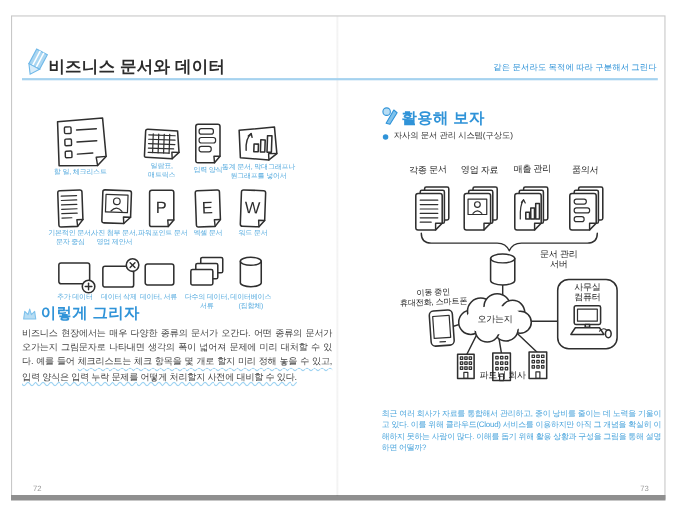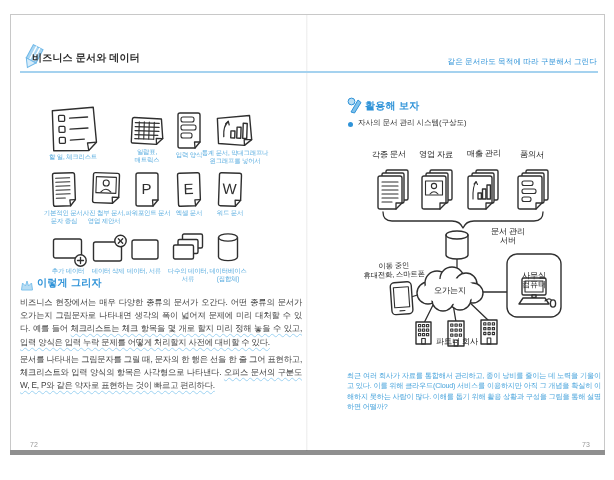--- a/index.html
+++ b/index.html
@@ -4,27 +4,27 @@
 <style>
   html,body{margin:0;padding:0;background:#ffffff;}
   .stage{position:relative;width:614px;height:480px;background:#ffffff;overflow:hidden;
          font-family:"Liberation Sans",sans-serif;color:#3f3f3f;}
   .abs{position:absolute;}
   .book{position:absolute;left:10px;top:14px;width:593px;height:438px;background:#ffffff;border:1px solid #c8c8c8;}
   .book-edge{position:absolute;left:10px;top:450px;width:595px;height:5px;background:#8f8f8f;}
   .gutter{position:absolute;left:306px;top:15px;width:2px;height:436px;
           background:linear-gradient(to right,rgba(0,0,0,.07),rgba(0,0,0,.01));}
   .rule{position:absolute;left:20px;top:71px;width:578px;height:2px;background:#a5d2ef;}
-  .title{position:absolute;left:32px;top:51px;font-size:10px;font-weight:bold;color:#2b2b2b;letter-spacing:.2px;}
-  .tagline{position:absolute;right:17px;top:57px;font-size:7.6px;color:#2f93d8;letter-spacing:.1px;}
+  .title{position:absolute;left:44px;top:51px;font-size:15px;font-weight:bold;color:#2b2b2b;letter-spacing:.2px;}
+  .tagline{position:absolute;right:17px;top:57px;font-size:7.6px;color:#2f93d8;letter-spacing:.1px;font-family:Liberation Serif, serif;}
   .icon-label{position:absolute;font-size:6.4px;line-height:7.6px;color:#56abdf;text-align:center;white-space:pre-line;letter-spacing:-.2px;}
-  .sec-head{position:absolute;font-size:10px;font-weight:bold;color:#2f93d8;letter-spacing:.3px;}
+  .sec-head{position:absolute;font-size:14px;font-weight:bold;color:#2f93d8;letter-spacing:.3px;}
   .body-copy{position:absolute;left:20px;top:296px;width:282px;font-size:8.3px;line-height:13.2px;
              color:#3f3f3f;text-align:justify;letter-spacing:-.2px;}
-  .body-copy p{margin:0 0 4px 0;}
+  .body-copy p{margin:0 0 14px 0;}
   .wavy{text-decoration:underline;text-decoration-style:wavy;text-decoration-color:#9ed3f2;
         text-decoration-thickness:1px;text-underline-offset:2px;}
   .bullet-dot{position:absolute;left:348px;top:122px;width:5px;height:5px;border-radius:50%;background:#2f93d8;}
   .bullet-text{position:absolute;left:358px;top:118px;font-size:7.6px;color:#333;letter-spacing:-.1px;}
   .diagram{position:absolute;left:340px;top:131px;width:265px;height:238px;}
   .dg-label{position:absolute;font-size:8.2px;line-height:9.4px;color:#222;text-align:center;white-space:pre-line;letter-spacing:-.2px;}
   .note{position:absolute;left:347px;top:371px;width:254px;font-size:7.2px;line-height:10.4px;
         color:#49a4dc;text-align:justify;letter-spacing:-.2px;}
   .pageno{position:absolute;top:441px;font-size:7px;color:#999;}
   svg{display:block;overflow:visible;}
@@ -185,21 +185,20 @@
   <div class="icon-label" style="left:199px;top:267px;width:58px">데이터베이스
 (집합체)</div>
 
   <svg class="abs" style="left:20px;top:280px" width="14" height="12" viewBox="0 0 14 12">
     <path d="M1.5,10 L2.5,3 L5.5,6 L7,1 L8.5,6 L11.5,3 L12.5,10 Z" fill="#b7ddf4" stroke="#7fc2ec" stroke-width="1" stroke-linejoin="round"></path>
   </svg>
   <div class="sec-head" style="left:37px;top:276px">이렇게 그리자</div>
 
   <div class="body-copy">
     <p><span>비즈니스 현장에서는 매우 다양한 종류의 문서가 오간다. 어떤 종류의 문서가 오가는지 그림문자로 나타내면 생각의 폭이 넓어져 문제에 미리 대처할 수 있다. 예를 들어 </span><span class="wavy">체크리스트는 체크 항목을 몇 개로 할지 미리 정해 놓을 수 있고, 입력 양식은 입력 누락 문제를 어떻게 처리할지 사전에 대비할 수 있다.</span></p>
-    <p><span>문서를 나타내는 그림문자를 그릴 때, 문자의 한 행은 선을 한 줄 그어 표현하고, 체크리스트와 입력 양식의 항목은 사각형으로 나타낸다. </span><span class="wavy">오피스 문서의 구분도 W, E, P와 같은 약자로 표현하는 것이 빠르고 편리하다.</span></p>
   </div>
 
   <div class="pageno" style="left:30px">72</div>
 
   <svg class="abs" style="left:347px;top:96px" width="16" height="18" viewBox="0 0 16 18">
     <path d="M4,16 L11,4 L14,6.5 L7.5,17 Z" fill="#7fc2ec" stroke="#2f93d8" stroke-width="1" stroke-linejoin="round"></path>
     <circle cx="4.5" cy="5.5" r="3.4" fill="#b7ddf4" stroke="#2f93d8" stroke-width="1"></circle>
   </svg>
   <div class="sec-head" style="left:365px;top:99px">활용해 보자</div>
   <div class="bullet-dot"></div>
@@ -346,21 +345,21 @@
 
     <div class="dg-label" style="left:20px;top:19px;width:58px;transform:rotate(-2deg)">각종 문서</div>
     <div class="dg-label" style="left:66px;top:19px;width:60px;transform:rotate(1deg)">영업 자료</div>
     <div class="dg-label" style="left:114px;top:18px;width:60px;transform:rotate(-1deg)">매출 관리</div>
     <div class="dg-label" style="left:164px;top:19px;width:56px;transform:rotate(2deg)">품의서</div>
     <div class="dg-label" style="left:145px;top:96px;width:46px">문서 관리
 서버</div>
     <div class="dg-label" style="left:88px;top:155px;width:44px">오가는지</div>
     <div class="dg-label" style="left:12px;top:130px;width:84px;font-size:7.4px;transform:rotate(-2deg)">이동 중인
 휴대전화, 스마트폰</div>
-    <div class="dg-label" style="left:167px;top:140px;width:54px">사무실
+    <div class="dg-label" style="left:167px;top:126px;width:54px">사무실
 컴퓨터</div>
     <div class="dg-label" style="left:86px;top:206px;width:62px">파트너 회사</div>
   </div>
 
   <div class="note">최근 여러 회사가 자료를 통합해서 관리하고, 종이 낭비를 줄이는 데 노력을 기울이고 있다. 이를 위해 클라우드(Cloud) 서비스를 이용하지만 아직 그 개념을 확실히 이해하지 못하는 사람이 많다. 이해를 돕기 위해 활용 상황과 구성을 그림을 통해 설명하면 어떨까?</div>
 
   <div class="pageno" style="left:582px">73</div>
 </div>
 
 </body></html>

